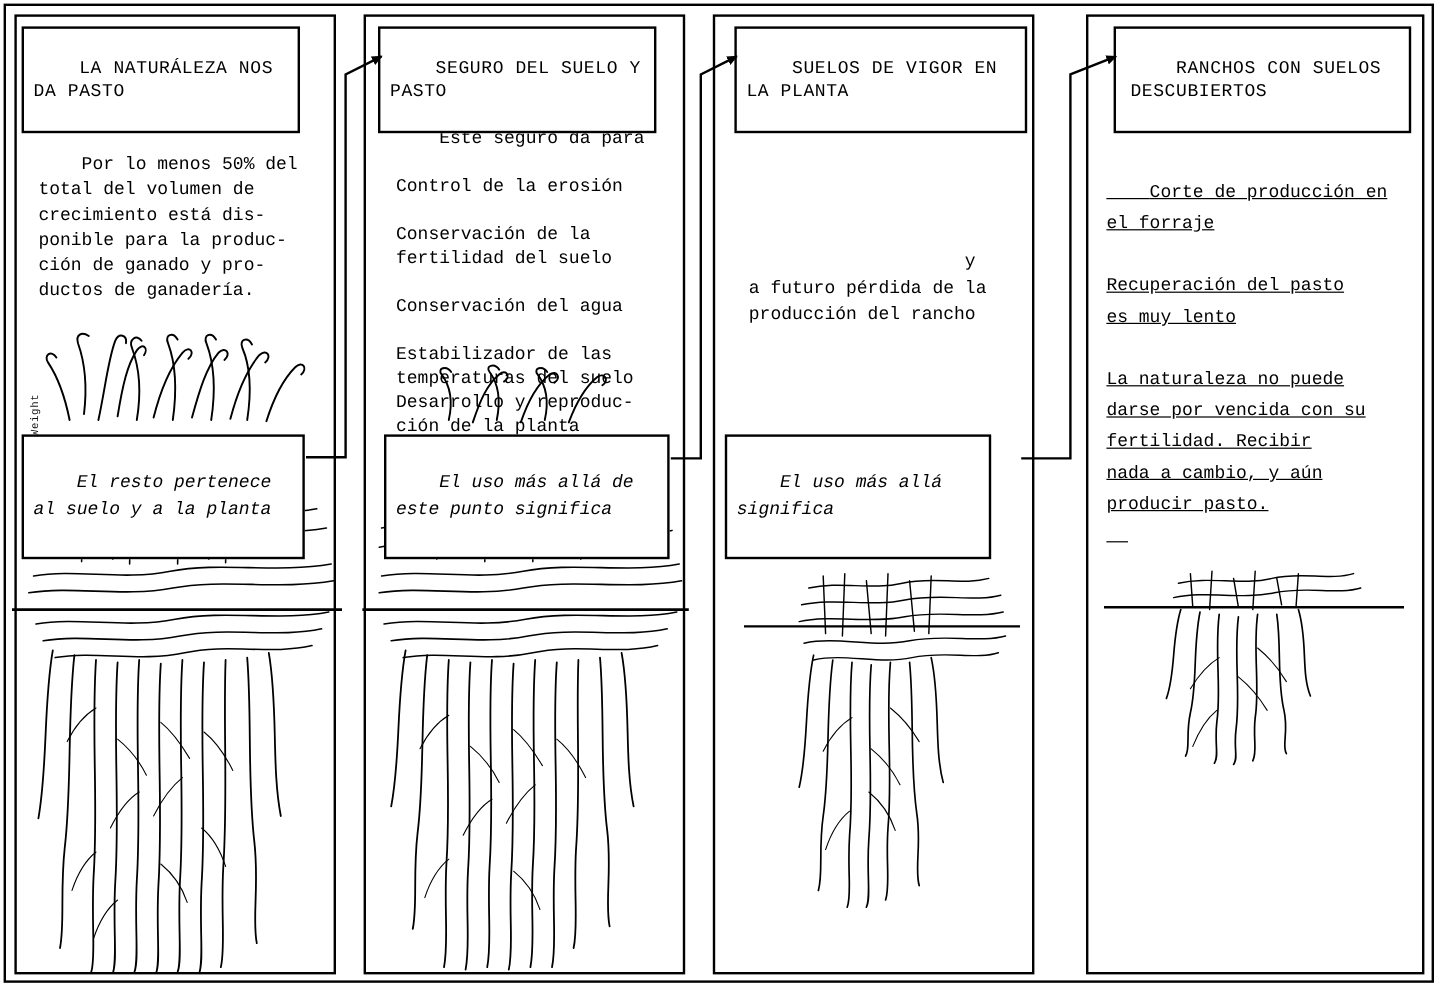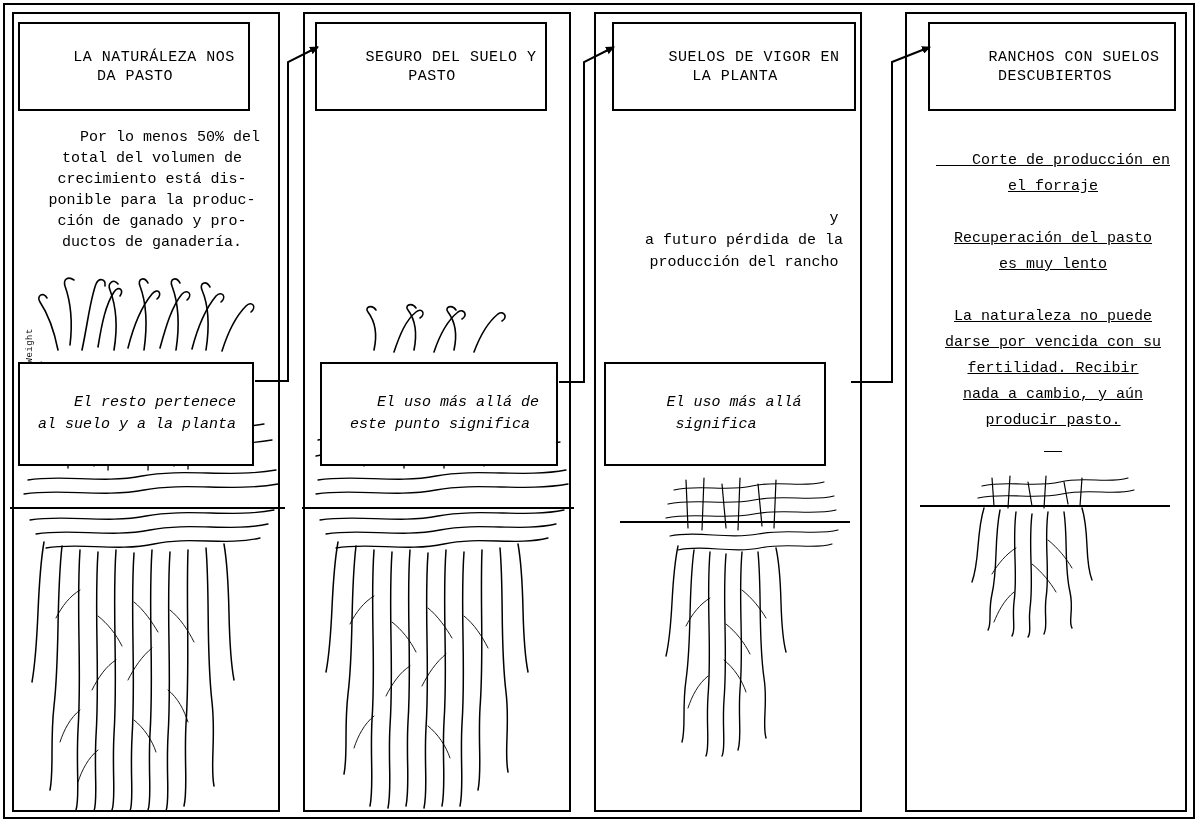--- a/index.html
+++ b/index.html
@@ -14,21 +14,20 @@
     font-family: "Liberation Mono", monospace;
     color: #000000;
     overflow: hidden;
   }
 
   #stage {
     position: absolute;
     left: 0; top: 0;
     width: 1200px;
     height: 644px;
-    text-align: center;
   }
 
   
   .frame {
     position: absolute;
     left: 3px;
     top: 3px;
     width: 1192px;
     height: 816px;
     border: 2px solid #000;
@@ -349,20 +348,35 @@
 
   <div class="textblock tight" style="left:32px; top:106px; width:240px;">
     <span>Por lo menos 50% del
 total del volumen de
 crecimiento está dis-
 ponible para la produc-
 ción de ganado y pro-
 ductos de ganadería.</span>
   </div>
 
+  <div class="textblock" style="left:330px; top:86px; width:238px; line-height:20px;">
+    <span>Este seguro da para
+
+Control de la erosión
+
+Conservación de la
+fertilidad del suelo
+
+Conservación del agua
+
+Estabilizador de las
+temperaturas del suelo
+Desarrollo y reproduc-
+ción de la planta</span>
+  </div>
 
   <div class="textblock" style="left:624px; top:186px; width:240px;">
     <span>                y
 a futuro pérdida de la
 producción del rancho</span>
   </div>
 
   <div class="textblock" style="left:922px; top:122px; width:262px; line-height:26px;text-decoration:underline;">
     <span>Corte de producción en
 el forraje

